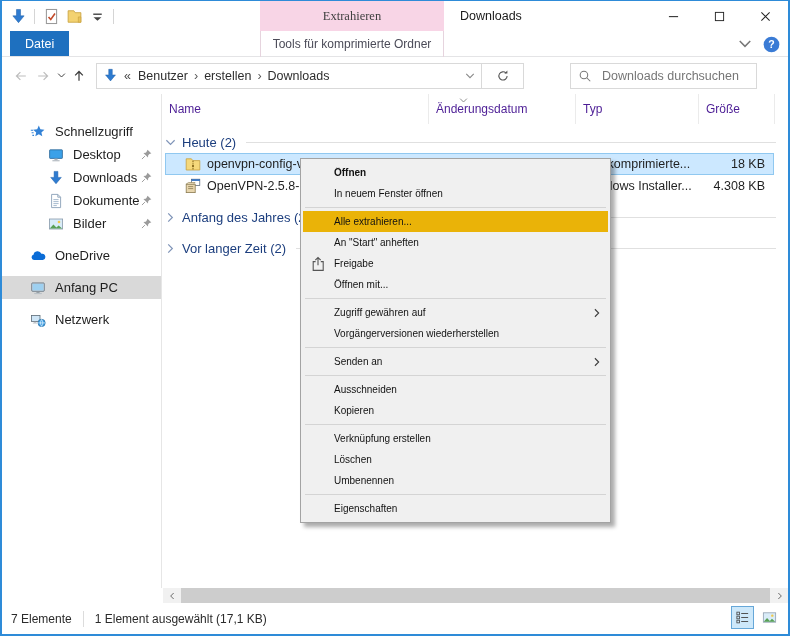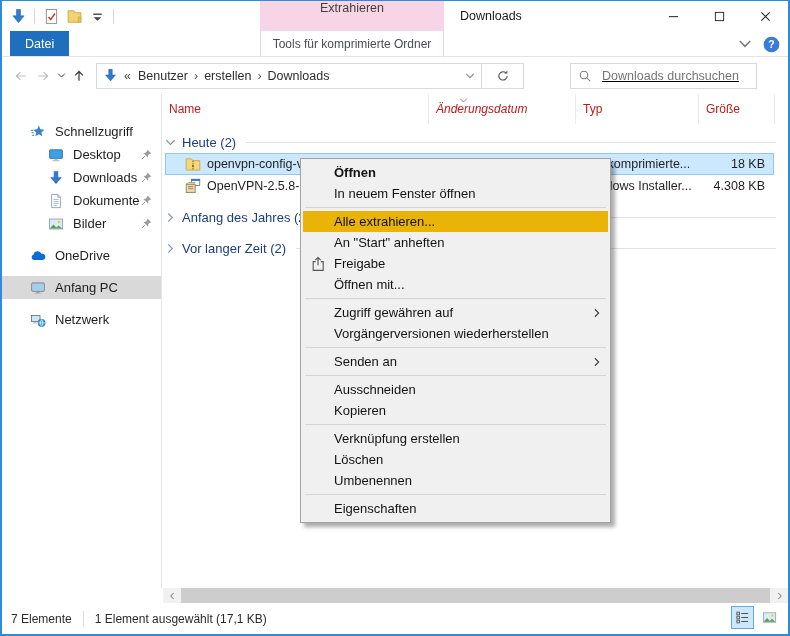--- a/index.html
+++ b/index.html
@@ -5,21 +5,21 @@
   html,body{margin:0;padding:0;background:#e8e8e8;font-family:"Liberation Sans",sans-serif;}
   *{box-sizing:border-box;}
   .window{position:relative;width:790px;height:636px;background:#fff;border:2px solid #2e8bd8;border-top-width:1px;display:flex;flex-direction:column;overflow:hidden;}
 
   
   .titlebar{height:30px;flex:none;position:relative;display:flex;align-items:center;background:#fff;}
   .qat{display:flex;align-items:center;padding-left:6px;gap:3px;}
   .qat-btn{width:20px;height:22px;display:flex;align-items:center;justify-content:center;}
   .qat-btn .icon16{width:17px;height:17px;}
   .qat-divider{width:1px;height:15px;background:#d5d5d5;margin:0 3px;}
-  .ctx-header{position:absolute;left:258px;top:0;width:184px;height:30px;background:#f8d5e6;display:flex;justify-content:center;font-size:12.5px;color:#3f3f3f;}
+  .ctx-header{position:absolute;left:258px;top:0;width:184px;height:30px;background:#f8d5e6;display:flex;align-items:center;justify-content:center;font-size:12.5px;color:#3f3f3f;font-family:Liberation Serif, serif;}
   .win-title{position:absolute;left:458px;top:0;height:30px;display:flex;align-items:center;font-size:12.5px;color:#1a1a1a;}
   .win-controls{position:absolute;right:0;top:0;height:30px;display:flex;}
   .win-btn{width:46px;height:30px;display:flex;align-items:center;justify-content:center;}
   .win-btn svg{width:11px;height:11px;}
 
   
   .tabrow{height:26px;flex:none;position:relative;display:flex;align-items:stretch;border-bottom:1px solid #e4e4e6;padding-left:8px;background:#fff;}
   .tab{display:flex;align-items:center;justify-content:center;font-size:12.5px;color:#3b3b3b;padding:0 15px;white-space:nowrap;}
   .tab.file{background:#1e70bf;color:#fff;}
   .ctx-tab{position:absolute;left:258px;top:0;width:184px;height:26px;display:flex;align-items:center;justify-content:center;font-size:12px;color:#4b4b58;border-left:1px solid #e6d4de;border-right:1px solid #e6d4de;white-space:nowrap;}
@@ -38,38 +38,38 @@
   .nav-btn.small svg{width:9px;height:9px;}
   .addressbox{height:26px;border:1px solid #d9d9d9;display:flex;align-items:center;width:386px;flex:none;margin-left:6px;padding:0 6px;font-size:12.5px;color:#2e2e2e;background:#fff;}
   .addr-icon{width:15px;height:15px;flex:none;margin-right:6px;}
   .crumb-collapsed{color:#444;margin-right:4px;}
   .crumb-seg{padding:0 3px;white-space:nowrap;}
   .crumb-sep{color:#555;padding:0 3px;}
   .addr-chevron{margin-left:auto;color:#8a8a8a;width:10px;height:10px;flex:none;}
   .addr-chevron svg{width:10px;height:10px;display:block;}
   .refreshbox{width:42px;height:26px;border:1px solid #d9d9d9;border-left:none;display:flex;align-items:center;justify-content:center;flex:none;}
   .refreshbox .icon16{width:14px;height:14px;}
-  .searchbox{width:187px;height:26px;border:1px solid #d9d9d9;display:flex;align-items:center;padding:0 7px;margin-left:46px;flex:none;background:#fff;text-decoration:underline;}
+  .searchbox{width:187px;height:26px;border:1px solid #d9d9d9;display:flex;align-items:center;padding:0 7px;margin-left:46px;flex:none;background:#fff;}
   .searchbox .icon16{width:14px;height:14px;flex:none;margin-right:8px;}
   .searchbox input{border:none;outline:none;width:100%;font-size:12.5px;color:#333;font-family:"Liberation Sans",sans-serif;background:transparent;}
   .searchbox input::placeholder{color:#767676;opacity:1;}
 
   
   .main{flex:1;display:flex;min-height:0;background:#fff;}
   .sidebar{width:160px;flex:none;border-right:1px solid #e6e6e6;padding-top:26px;font-size:13px;color:#1e1e1e;}
   .side-item{height:23px;display:flex;align-items:center;padding-left:28px;position:relative;white-space:nowrap;}
   .side-item.lvl1{padding-left:46px;}
   .side-item.gap{margin-top:9px;}
   .side-item.selected{background:#d9d9d9;}
   .side-item .icon16{width:16px;height:16px;margin-right:9px;flex:none;}
   .side-pin{position:absolute;right:8px;top:5px;width:13px;height:13px;}
   .side-pin svg{width:13px;height:13px;display:block;}
 
   .content{flex:1;position:relative;min-width:0;display:flex;flex-direction:column;background:#fff;}
-  .colheaders{height:30px;flex:none;display:flex;font-size:12px;color:#b91c1c;align-items:stretch;}
+  .colheaders{height:30px;flex:none;display:flex;font-size:12px;color:#4c1d95;align-items:stretch;}
   .colcell{display:flex;align-items:center;border-right:1px solid #ebebeb;padding-left:7px;position:relative;white-space:nowrap;}
   .colcell .sortmark{position:absolute;top:2px;left:30px;width:9px;height:9px;color:#8a8a8a;}
   .colcell .sortmark svg{width:9px;height:9px;display:block;}
   .colfill{flex:1;}
 
   .filelist{flex:1;padding-top:7px;overflow:hidden;position:relative;}
   .group-row{height:22px;display:flex;align-items:center;font-size:13px;color:#1c3e7e;padding-left:3px;}
   .group-row.collapsed{margin-top:9px;}
   .group-row .chev{width:11px;height:11px;margin-right:6px;color:#7f94b8;flex:none;}
   .group-row .chev svg{width:11px;height:11px;display:block;}
@@ -77,21 +77,21 @@
   .group-row .gline{flex:1;height:1px;background:#e0e0e0;margin:0 12px 0 10px;}
   .file-row{height:22px;display:flex;align-items:center;font-size:12.5px;color:#1f1f1f;margin:0 14px 0 3px;border:1px solid transparent;}
   .file-row.selected{background:#cce8ff;border-color:#90c8f0;}
   .fcell-name{width:264px;flex:none;display:flex;align-items:center;padding-left:19px;white-space:nowrap;overflow:hidden;}
   .fcell-name .icon16{width:16px;height:16px;margin-right:6px;flex:none;}
   .fcell-date{width:147px;flex:none;white-space:nowrap;overflow:hidden;}
   .fcell-type{width:123px;flex:none;padding-left:7px;white-space:nowrap;overflow:hidden;}
   .fcell-size{flex:1;text-align:right;padding-right:8px;white-space:nowrap;}
 
   
-  .context-menu{position:absolute;left:138px;top:64px;width:311px;background:#f0f0f0;border:1px solid #a3a3a3;box-shadow:4px 4px 4px rgba(0,0,0,.33);z-index:20;padding:3px 2px;font-size:13px;color:#121212;}
+  .context-menu{position:absolute;left:138px;top:64px;width:311px;background:#f0f0f0;border:1px solid #a3a3a3;box-shadow:4px 4px 4px rgba(0,0,0,.33);z-index:20;padding:3px 2px;font-size:10px;color:#121212;}
   .menu-item{height:21px;display:flex;align-items:center;padding:0 6px 0 4px;}
   .menu-item.bold{font-weight:bold;}
   .menu-item.highlight{background:#eab308;}
   .mi-icon{width:16px;height:16px;margin:0 8px 0 3px;flex:none;}
   .mi-spacer{width:16px;margin:0 8px 0 3px;flex:none;}
   .mi-label{flex:1;white-space:nowrap;overflow:hidden;}
   .mi-sub{width:10px;height:10px;color:#3c3c3c;flex:none;}
   .mi-sub svg{width:10px;height:10px;display:block;}
   .menu-sep{height:1px;background:#d4d4d4;margin:3px 2px;}
 
@@ -357,21 +357,21 @@
             </svg>
           </span>
           <span>Netzwerk</span>
         </div>
       </div>
     <div class="content">
       <div class="colheaders" id="colheaders">
           <div class="colcell" style="width: 267px;">
             <span>Name</span>
           </div>
-          <div class="colcell" style="width: 147px; font-style: italic;">
+          <div class="colcell" style="width: 147px;">
             <span class="sortmark">
               <svg viewBox="0 0 12 12">
                 <path d="M1.5 3.5L6 8l4.5-4.5" fill="none" stroke="currentColor" stroke-width="1.3"></path>
               </svg>
             </span>
             <span>Änderungsdatum</span>
           </div>
           <div class="colcell" style="width: 123px;">
             <span>Typ</span>
           </div>

